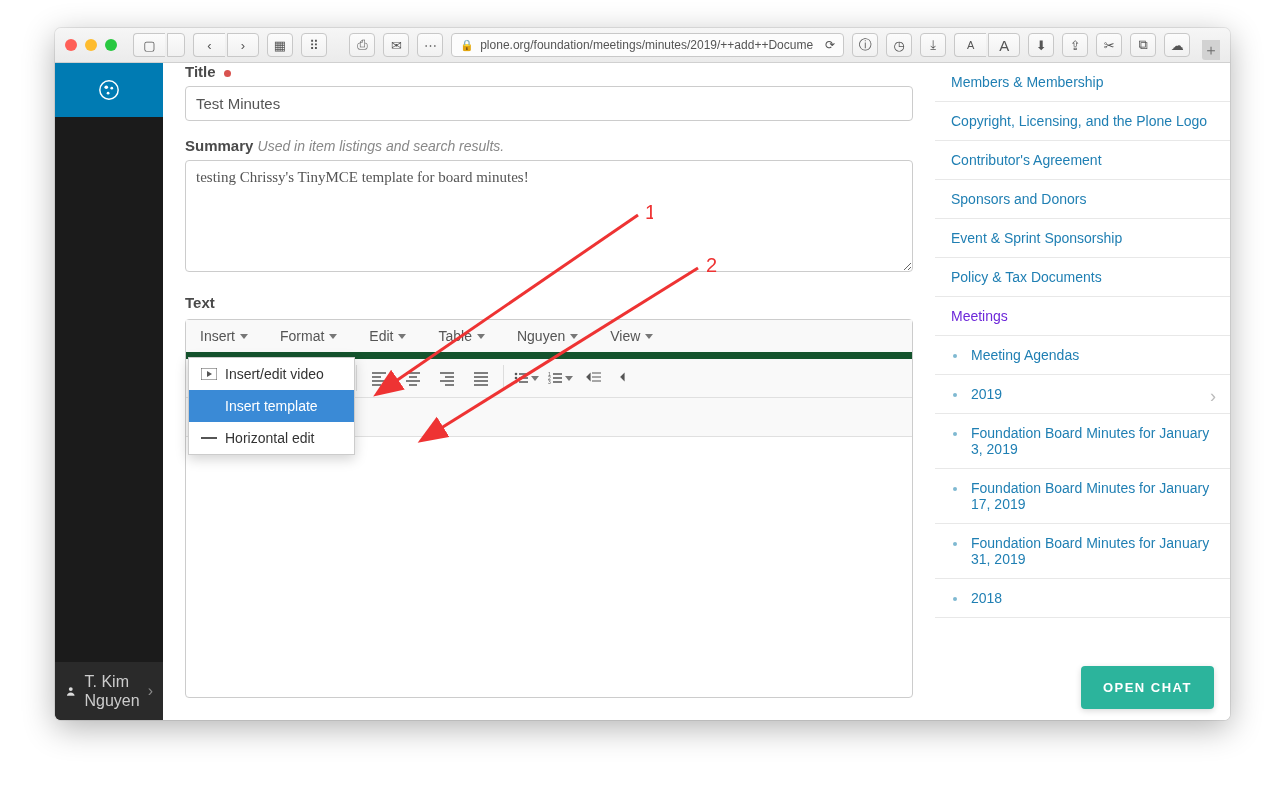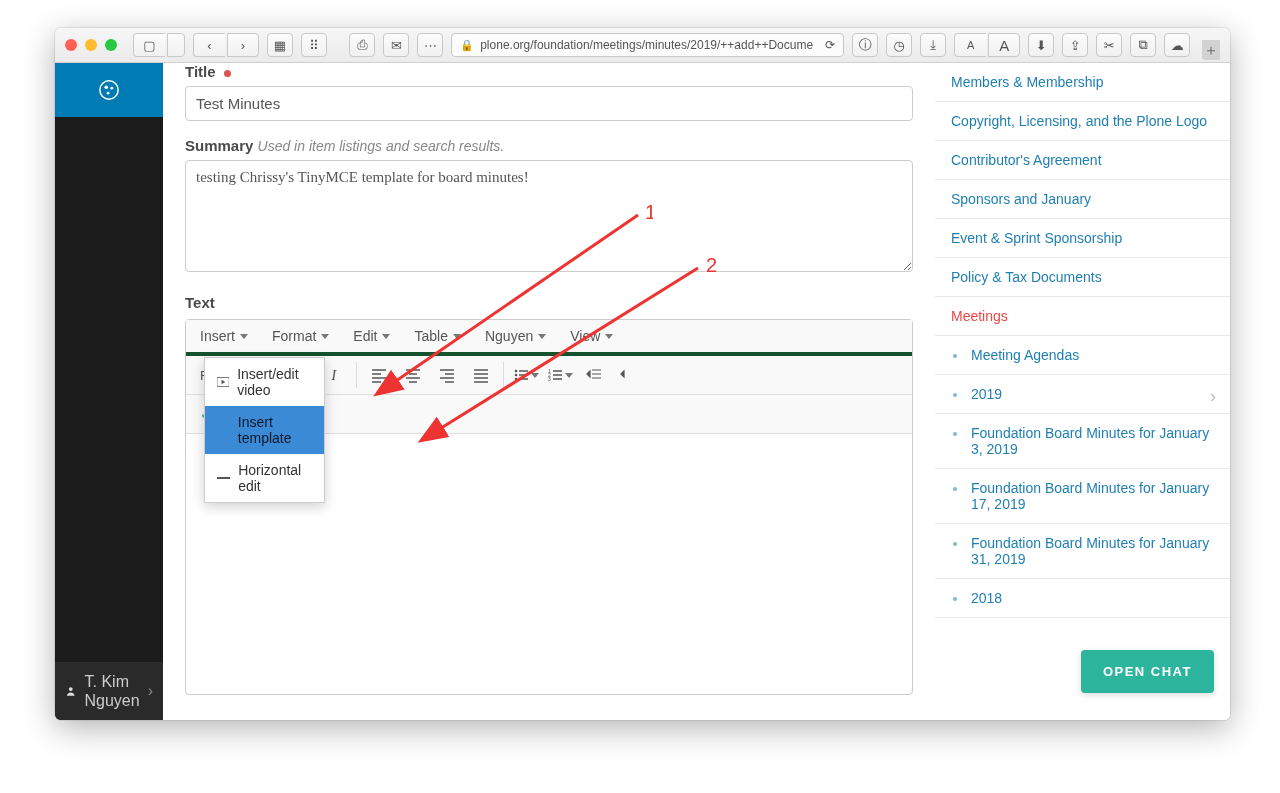--- a/index.html
+++ b/index.html
@@ -31,43 +31,43 @@
 .main { flex:1; padding:0 22px; }
 .sidebar { width:295px; }
 
 .field-label { font-size:15px; font-weight:700; color:#4a4a4a; }
 .field-label .req { display:inline-block; width:7px; height:7px; border-radius:50%; background:#d9534f; margin-left:4px; vertical-align:middle; }
 .field-hint { font-style:italic; color:#888; font-weight:400; font-size:14px;}
 input.txt, textarea.txt { width:100%; border:1px solid #ccc; border-radius:4px; padding:8px 10px; font-size:15px; color:#555; margin-top:6px; }
 textarea.txt { height:112px; resize:both;font-family:Liberation Serif, serif; }
 
 .editor { border:1px solid #ccc; border-radius:4px; margin-top:8px; background:#fff; }
-.editor-menubar { display:flex; gap:0; padding:2px 2px; border-bottom:4px solid #14532d; background:#f9f9f9; position:relative; }
+.editor-menubar { display:flex; gap:8px; padding:2px 2px; border-bottom:7px solid #14532d; background:#f9f9f9; position:relative; }
 .menu { padding:6px 12px; font-size:14px; color:#555; cursor:pointer; display:flex; align-items:center; gap:5px; }
 .caret { width:0; height:0; border-left:4px solid transparent; border-right:4px solid transparent; border-top:5px solid #777; }
 .editor-toolbar { display:flex; align-items:center; padding:4px; gap:2px; border-bottom:1px solid #e0e0e0; background:#f9f9f9; flex-wrap:wrap; }
 .tbtn { width:32px; height:30px; display:flex; align-items:center; justify-content:center; color:#555; font-size:15px; border-radius:3px; }
 .tbtn.wide { width:auto; padding:0 10px; font-size:13px; gap:5px; }
 .tbtn svg { width:16px; height:16px; }
 .editor-row2 { display:flex; padding:4px; gap:4px; border-bottom:1px solid #e0e0e0; background:#f9f9f9; }
 .editor-body { min-height:260px; padding:10px; }
 
-.dropdown { position:absolute; left:16px; top:35px; width:121px; background:#fff; border:1px solid #ccc; box-shadow:0 4px 12px rgba(0,0,0,.18); z-index:10; }
+.dropdown { position:absolute; left:0; top:35px; width:167px; background:#fff; border:1px solid #ccc; box-shadow:0 4px 12px rgba(0,0,0,.18); z-index:10; }
 .dd-item { display:flex; align-items:center; gap:8px; padding:8px 12px; font-size:14px; color:#333; }
-.dd-item.sel { background:#3a8ad6; color:#0f172a; }
+.dd-item.sel { background:#3a8ad6; color:#ffffff; }
 
 .navlist { list-style:none; }
 .navlist > li { border-bottom:1px solid #e8e8e8; }
 .navlist a { display:block; padding:11px 16px; color:#1f7fb3; font-size:14px; text-decoration:none; }
-.navlist a.active { color:#ef4444; font-weight:400; }
+.navlist a.active { color:#6d28d9; font-weight:400; }
 .navlist .sub a { padding-left:36px; position:relative; font-size:14px; }
 .navlist .sub a::before { content:''; position:absolute; left:18px; top:18px; width:4px; height:4px; border-radius:50%; background:#7fb9d1; }
 .navlist .sub a .chev { position:absolute; right:14px; color:#bbb; font-size:18px; }
 
-.chat-btn { position:fixed; right:66px; bottom:100px; background:#2cb49c; color:#fff; font-size:13px; font-weight:600; letter-spacing:1.5px; padding:14px 22px; border-radius:4px; box-shadow:0 2px 6px rgba(0,0,0,.15); }
+.chat-btn { position:fixed; right:66px; bottom:84px; background:#2cb49c; color:#fff; font-size:13px; font-weight:600; letter-spacing:1.5px; padding:14px 22px; border-radius:4px; box-shadow:0 2px 6px rgba(0,0,0,.15); }
 
 
 .arrow { position:absolute; pointer-events:none; z-index:50; }
 .arrow text { fill:#e33; font-size:20px; font-weight:400; }
 </style>
 </head>
 <body>
 
 <div class="win">
 
@@ -273,21 +273,21 @@
           <li>
               <a>Members &amp; Membership</a>
             </li>
           <li>
               <a>Copyright, Licensing, and the Plone Logo</a>
             </li>
           <li>
               <a>Contributor's Agreement</a>
             </li>
           <li>
-              <a>Sponsors and January</a>
+              <a>Sponsors and Donors</a>
             </li>
           <li>
               <a>Event &amp; Sprint Sponsorship</a>
             </li>
           <li>
               <a>Policy &amp; Tax Documents</a>
             </li>
           <li>
               <a class="active">Meetings</a>
             </li>

